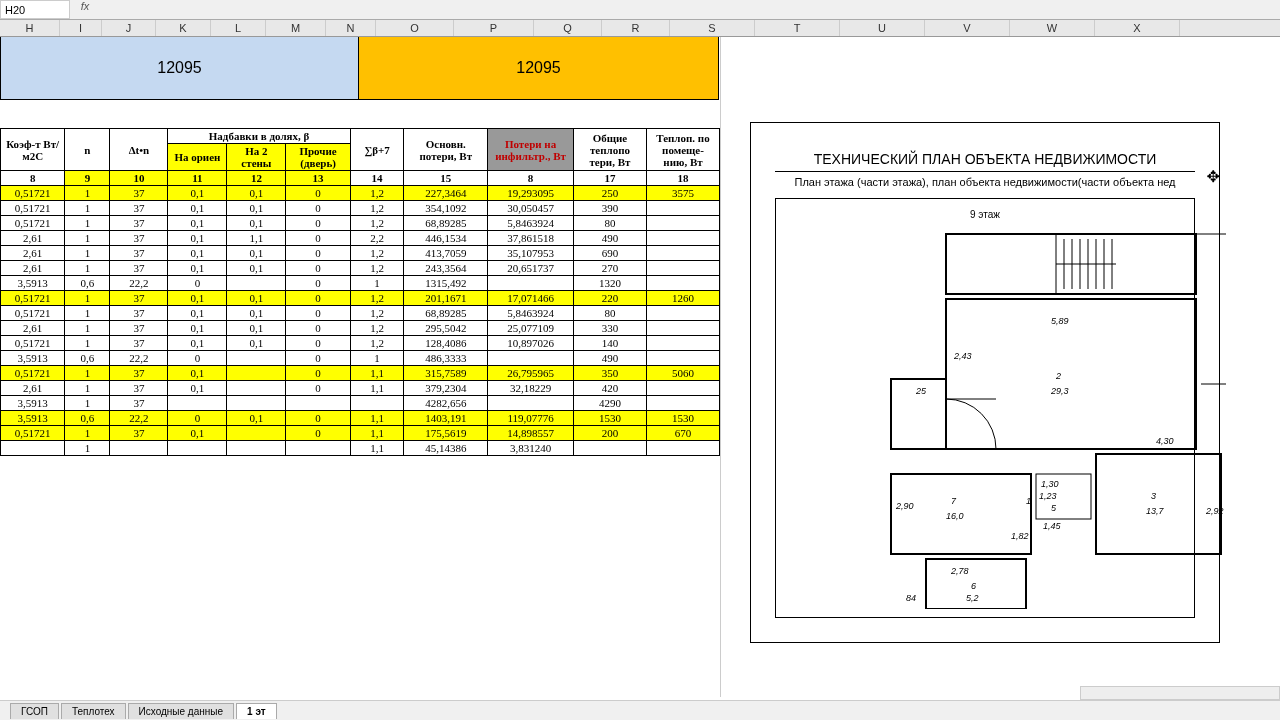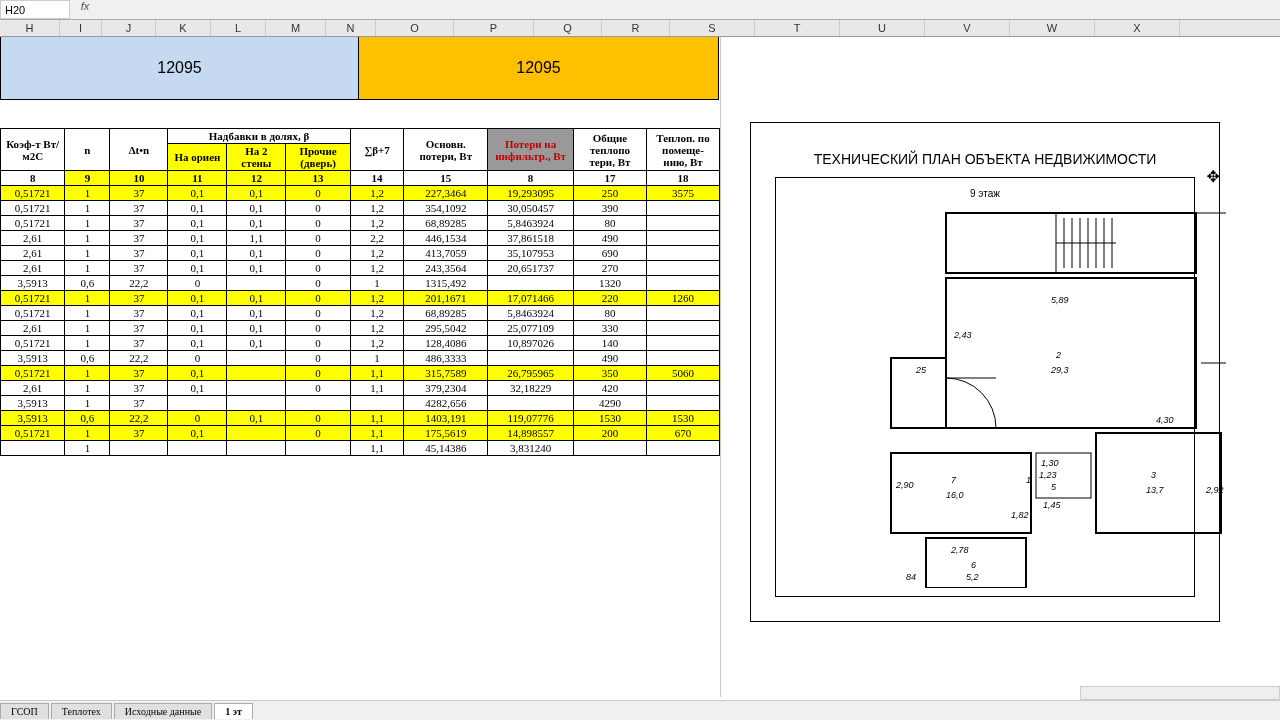--- a/index.html
+++ b/index.html
@@ -29,21 +29,21 @@
 .yr td { background: #ffff00; }
 .plan { margin: 85px 0 0 29px; border: 1px solid #000; padding: 24px; font-family: Liberation Sans, sans-serif; width: 470px; }
 .plan-title { text-align: center; font-size: 14px; padding: 4px; }
 .plan-sub { text-align: center; font-size: 11px; border-top: 1px solid #000; padding: 4px; }
 .plan-body { border: 1px solid #000; margin-top: 6px; height: 420px; position: relative; background: #fff; text-align: right; }
 .floor-label { position: absolute; top: 10px; left: 50%; transform: translateX(-50%); font-size: 10px; }
 .floorplan { position: absolute; top: 30px; left: 30px; }
 .floorplan line, .floorplan rect { stroke: #000; fill: none; }
 .floorplan text { font-size: 9px; font-style: italic; }
 .cursor-move { position: absolute; top: 130px; right: 60px; font-size: 16px; }
-.tabs { position: absolute; bottom: 0; left: 0; right: 0; display: flex; background: #f0f0f0; border-top: 1px solid #ccc; height: 20px; align-items: center; font-size: 10px; font-family: Liberation Serif, serif; }
+.tabs { position: absolute; bottom: 0; left: 0; right: 0; display: flex; background: #f0f0f0; border-top: 1px solid #ccc; height: 20px; align-items: center; padding-left: 10px; font-size: 10px; }
 .tabs span { padding: 2px 10px; border: 1px solid #aaa; border-bottom: none; margin-right: 2px; background: #e0e0e0; cursor: pointer; }
 .tabs span.active { background: #fff; font-weight: bold; }
 .scroll-strip { position: absolute; bottom: 20px; right: 0; height: 14px; width: 200px; background: #eee; border: 1px solid #ccc; }
 </style>
 </head>
 <body>
 
 <div class="formula-bar">
   <input class="namebox" value="H20" style="">
   <span class="fx">fx</span>
@@ -343,20 +343,21 @@
             <td></td>
           </tr>
         </tbody>
     </table>
   </div>
 
   <div class="right-pane">
     <div class="cursor-move">✥</div>
     <div class="plan">
       <div class="plan-title">ТЕХНИЧЕСКИЙ ПЛАН ОБЪЕКТА НЕДВИЖИМОСТИ</div>
+      <div class="plan-sub">План этажа (части этажа), план объекта недвижимости(части объекта нед</div>
       <div class="plan-body">
         <div class="floor-label">9 этаж</div>
         <svg class="floorplan" width="420" height="380">
           <rect x="140" y="5" width="250" height="60" stroke-width="2"></rect>
           <line x1="250" y1="5" x2="250" y2="65"></line>
           <g stroke="#000">
               <line x1="258" y1="10" x2="258" y2="60"></line>
               <line x1="266" y1="10" x2="266" y2="60"></line>
               <line x1="274" y1="10" x2="274" y2="60"></line>
               <line x1="282" y1="10" x2="282" y2="60"></line>

